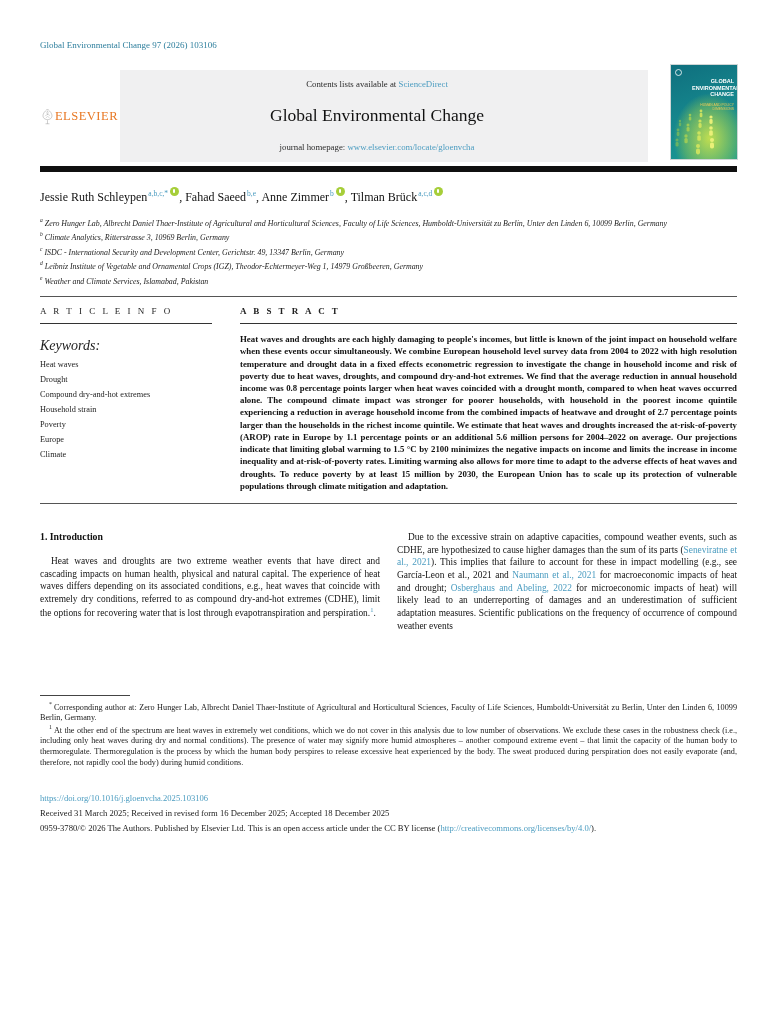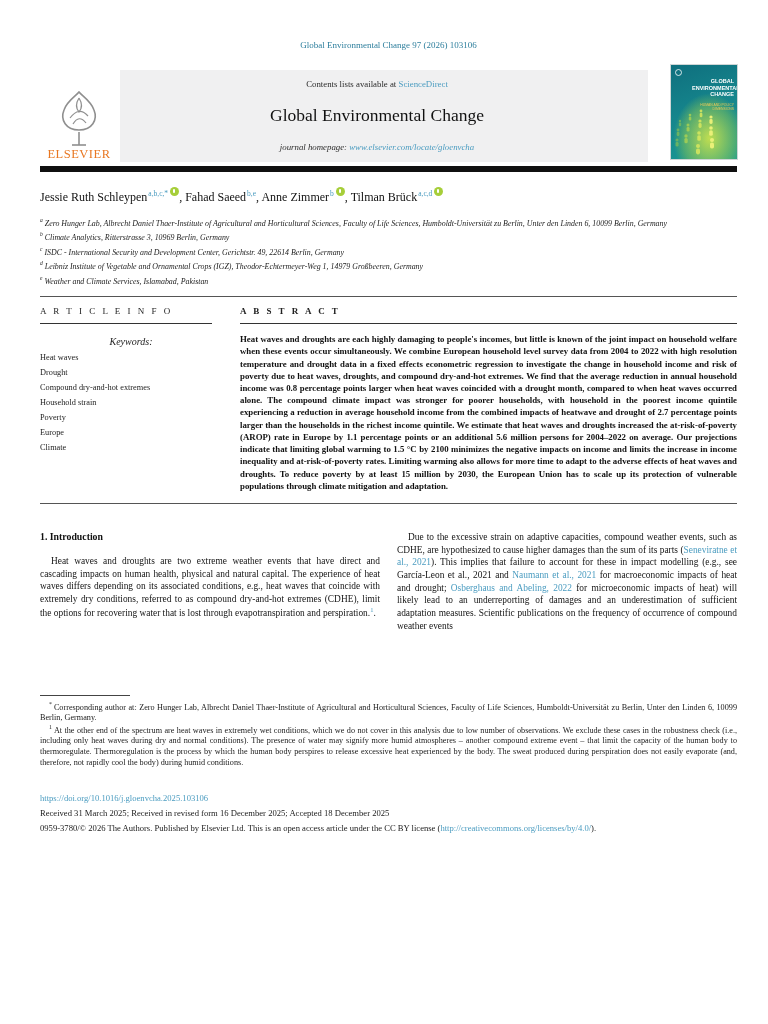--- a/index.html
+++ b/index.html
@@ -1,29 +1,29 @@
 <!DOCTYPE html>
 <html><head>
 <meta charset="utf-8">
 <style>
   * { margin:0; padding:0; box-sizing:border-box; }
   html,body { background:#ffffff; }
   body { width:768px; height:1024px; font-family:"Liberation Serif", serif; color:#1c1c1c; overflow:hidden; }
   .page { width:768px; height:1024px; padding:0 31px 0 40px; position:relative; }
 
-  .citation { padding-top:40px; text-align:center; font-size:9px; color:#2e7f9d; }
+  .citation { padding-top:40px; text-align:left; font-size:9px; color:#2e7f9d; }
 
   .header-row { display:flex; margin-top:20px; align-items:flex-start; }
-  .logo-col { width:78px; display:flex; flex-direction:column; align-items:center; justify-content:flex-end; height:92px; }
+  .logo-col { width:78px; display:flex; align-items:center; justify-content:flex-end; height:92px; }
   .logo-col svg { display:block; }
   .els-word { font-size:12.5px; letter-spacing:0.5px; color:#e87722; margin-top:1px; }
   .header-box { flex:1; margin-left:2px; background:#f0f0f1; height:92px; display:flex; flex-direction:column; align-items:center; justify-content:space-between; padding:9px 24px 10px 10px; }
   .contents-line { font-size:8.8px; color:#2b2b2b; }
   .journal-title { font-size:17.5px; color:#111; }
-  .homepage-line { font-size:8.8px; color:#2b2b2b;font-style:italic; }
+  .homepage-line { font-size:8.8px; color:#2b2b2b; }
   a.link, .link { color:#4b9cc0; text-decoration:none; cursor:pointer; }
   .cover { width:66px; height:94px; margin-left:23px; margin-top:-5px; position:relative;
            background:
              radial-gradient(ellipse 48px 60px at 58% 78%, rgba(220,235,70,0.85), rgba(140,200,80,0.45) 55%, rgba(0,0,0,0) 75%),
              linear-gradient(160deg, #0f6f7e 0%, #15858c 45%, #1b9a94 100%);
            overflow:hidden; box-shadow:0 0 0 1px #cfd6d6; }
   .cover svg { position:absolute; left:0; top:0; }
   .cover-title { position:absolute; top:13px; right:3px; width:42px; text-align:right; font-family:"Liberation Sans", sans-serif; font-weight:bold; font-size:5.5px; line-height:1.2; color:#ffffff; }
   .cover-sub { position:absolute; top:38px; right:3px; width:40px; text-align:right; font-family:"Liberation Sans", sans-serif; font-size:3.4px; line-height:1.3; color:#e8c95a; }
   .cover-mark { position:absolute; top:4px; left:4px; width:7px; height:7px; border:1px solid rgba(255,255,255,0.8); border-radius:50%; }
@@ -39,21 +39,21 @@
   .affils sup { font-size:5.5px; margin-right:2px; }
 
   .rule { border-top:1px solid #555; }
   .rule-top { margin-top:8px; }
   .info-abstract { display:flex; padding-top:9px; }
   .info-col { width:200px; flex:none; padding-right:18px; }
   .abs-col { flex:1;font-weight:bold; }
   .sec-heading { font-size:9px; letter-spacing:1px; word-spacing:3px; color:#222; }
   .hline { border-bottom:1px solid #333; margin:7px 0 9px 0; }
   .hline-info { width:172px; }
-  .kw-label { font-size:10px; font-style:italic; line-height:1.8;text-align:center; }
+  .kw-label { font-size:14px; font-style:italic; line-height:1.8; }
   .kw { font-size:8.3px; line-height:1.8; }
   .abs-text { font-size:8.8px; line-height:1.39; text-align:justify; color:#111; }
   .rule-bottom { margin-top:11px; }
 
   .columns { display:flex; gap:17px; margin-top:27px; min-height:148px; }
   .col { flex:1; }
   .intro-heading { font-size:9.8px; font-weight:bold; color:#111; }
   .body-text { margin-top:13px; font-size:9.4px; line-height:1.35; text-align:justify; text-indent:11px; color:#141414; }
   .body-text.first { margin-top:0; }
   .fn-ref { font-size:6.5px; vertical-align:super; color:#4b9cc0; }
@@ -143,21 +143,21 @@
   <div class="black-bar"></div>
 
 
   <div class="authors">
     <span><span>Jessie Ruth Schleypen</span><sup class="asup">a,b,c,*</sup><span class="orcid"></span><span>, </span></span><span><span>Fahad Saeed</span><sup class="asup">b,e</sup><span>, </span></span><span><span>Anne Zimmer</span><sup class="asup">b</sup><span class="orcid"></span><span>, </span></span><span><span>Tilman Brück</span><sup class="asup">a,c,d</sup><span class="orcid"></span></span>
   </div>
 
   <div class="affils">
     <div><sup>a</sup><span>Zero Hunger Lab, Albrecht Daniel Thaer-Institute of Agricultural and Horticultural Sciences, Faculty of Life Sciences, Humboldt-Universität zu Berlin, Unter den Linden 6, 10099 Berlin, Germany</span></div>
     <div><sup>b</sup><span>Climate Analytics, Ritterstrasse 3, 10969 Berlin, Germany</span></div>
-    <div><sup>c</sup><span>ISDC - International Security and Development Center, Gerichtstr. 49, 22614 Berlin, Germany</span></div>
+    <div><sup>c</sup><span>ISDC - International Security and Development Center, Gerichtstr. 49, 13347 Berlin, Germany</span></div>
     <div><sup>d</sup><span>Leibniz Institute of Vegetable and Ornamental Crops (IGZ), Theodor-Echtermeyer-Weg 1, 14979 Großbeeren, Germany</span></div>
     <div><sup>e</sup><span>Weather and Climate Services, Islamabad, Pakistan</span></div>
   </div>
 
   <div class="rule rule-top"></div>
 
   <div class="info-abstract">
     <div class="info-col">
       <div class="sec-heading">A R T I C L E  I N F O</div>
       <div class="hline hline-info"></div>

